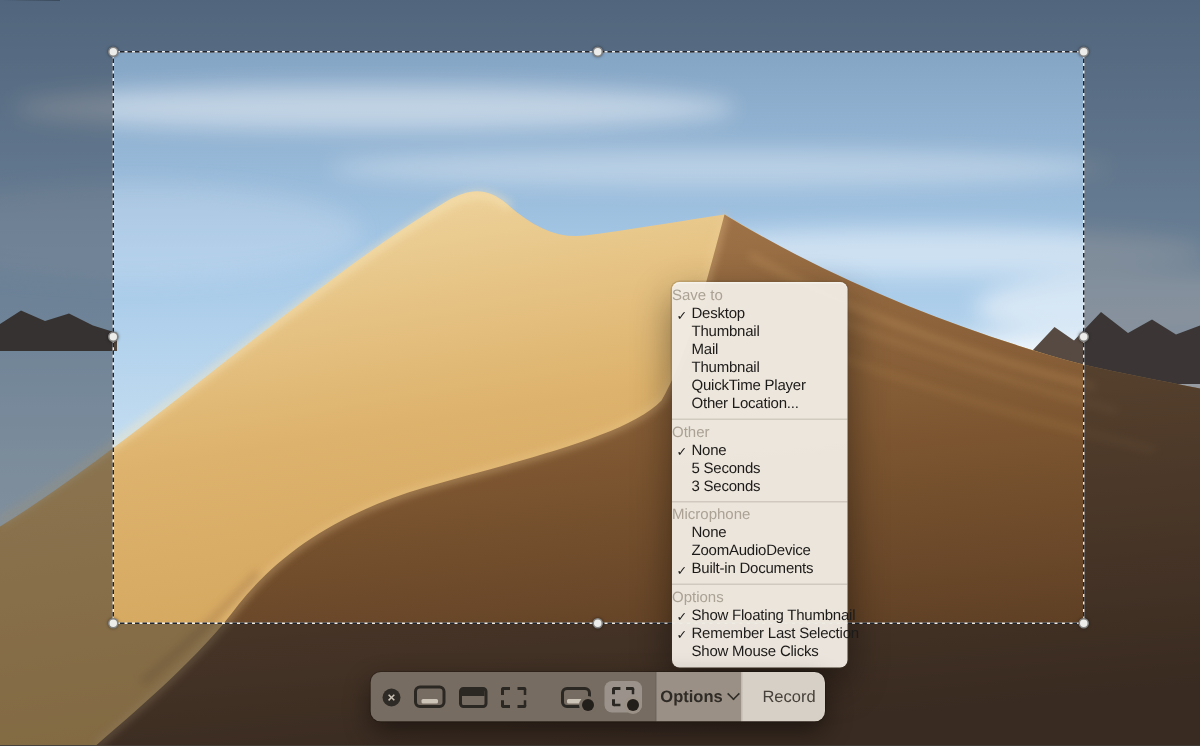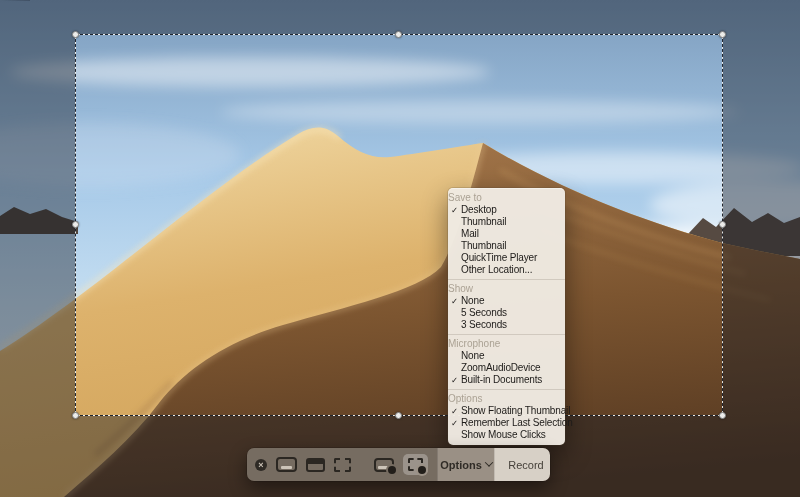--- a/index.html
+++ b/index.html
@@ -198,21 +198,21 @@
         <div class="menu-item">
           <span class="menu-check"></span>
           <span class="menu-label">QuickTime Player</span>
         </div>
         <div class="menu-item">
           <span class="menu-check"></span>
           <span class="menu-label">Other Location...</span>
         </div>
       </div>
       <div class="menu-section">
-        <div class="menu-header">Show</div>
+        <div class="menu-header">Other</div>
         <div class="menu-item">
           <span class="menu-check">✓</span>
           <span class="menu-label">None</span>
         </div>
         <div class="menu-item">
           <span class="menu-check"></span>
           <span class="menu-label">5 Seconds</span>
         </div>
         <div class="menu-item">
           <span class="menu-check"></span>

